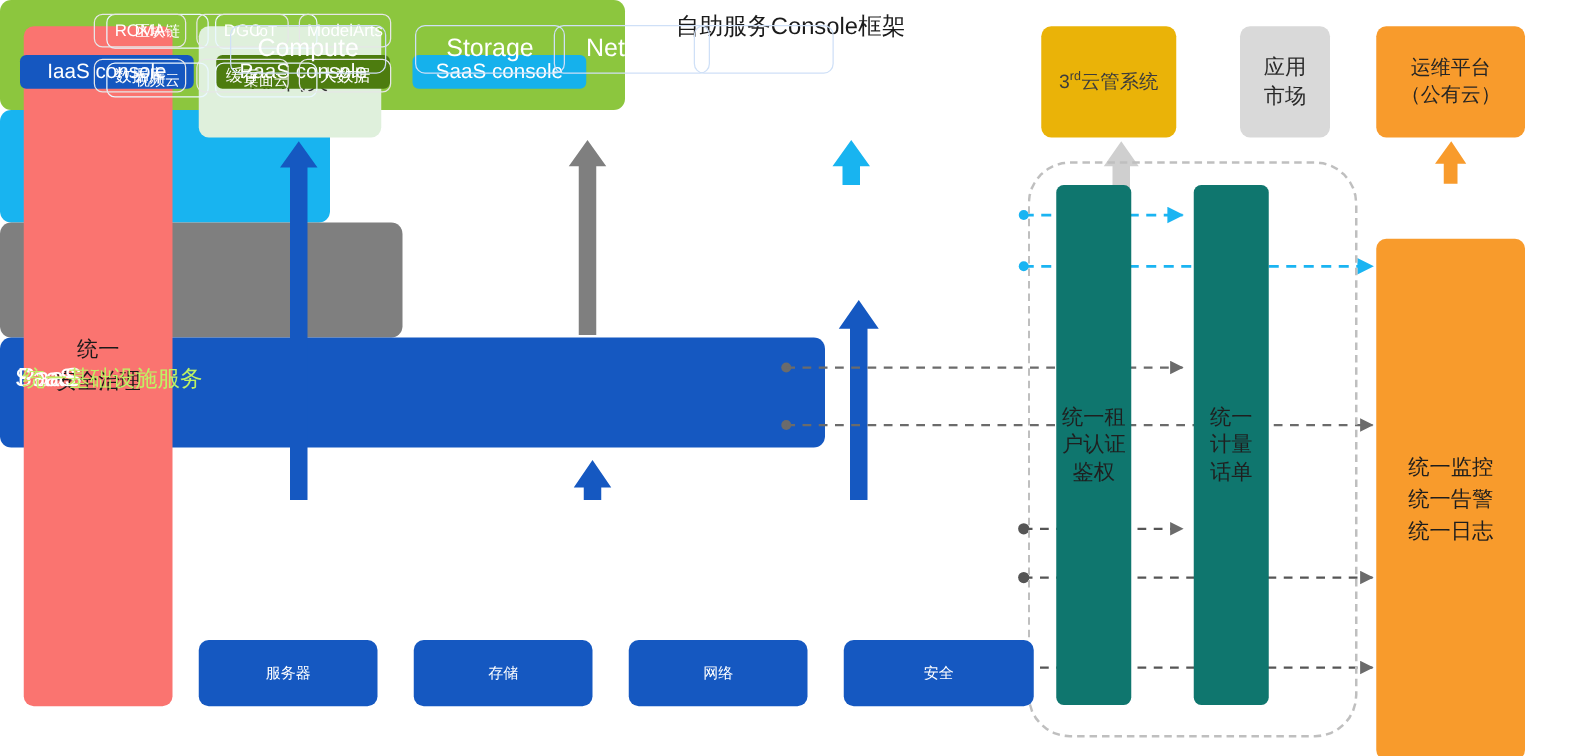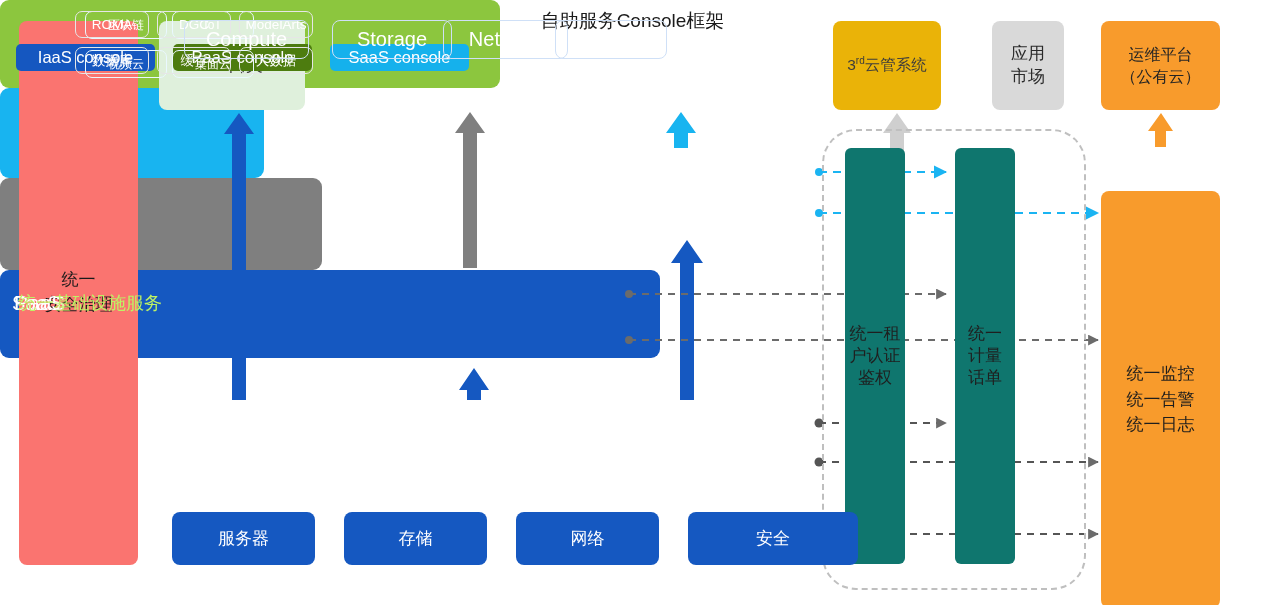--- a/index.html
+++ b/index.html
@@ -54,26 +54,26 @@
   #infra-bar{left:159px;top:400px;width:660px;height:88px;background:#1558c1;border-radius:9px;}
   #infra-label{position:absolute;left:18px;top:50%;transform:translateY(-50%);color:#bef264;font-size:18px;}
   .infra-chip{position:absolute;top:20px;height:37px;border:1.6px solid #cfe0f7;border-radius:8px;
       display:flex;align-items:center;justify-content:center;color:#fff;font-size:20px;}
   #ic-0{left:184px;width:123px;}
   #ic-1{left:332px;width:118px;}
   #ic-2{left:443px;width:123px;}
   #ic-3{left:555px;width:110px;}
 
   
-  .bottom-box{position:absolute;top:512px;height:53px;background:#1558c1;color:#fff;font-size:17px;
-      border-radius:8px;display:flex;align-items:center;justify-content:center;margin-left:13px;}
+  .bottom-box{position:absolute;top:512px;height:53px;background:#1558c1;color:#fff;font-size:12px;
+      border-radius:8px;display:flex;align-items:center;justify-content:center;}
   #bb-0{left:159px;width:143px;}
   #bb-1{left:331px;width:143px;}
   #bb-2{left:503px;width:143px;}
-  #bb-3{left:675px;width:170px;}
+  #bb-3{left:675px;width:152px;}
 
   
   #dashed-zone{position:absolute;left:822px;top:129px;width:264px;height:461px;
       border:2.5px dashed #bfbfbf;border-radius:34px;box-sizing:border-box;}
   .gray-col{position:absolute;background:#0f766e;border-radius:6px;color:#1f1f1f;font-size:17px;
       line-height:1.3;display:flex;align-items:center;justify-content:center;text-align:center;}
   #gcol-0{left:845px;top:148px;width:60px;height:416px;}
   #gcol-1{left:955px;top:148px;width:60px;height:416px;}
 
   

